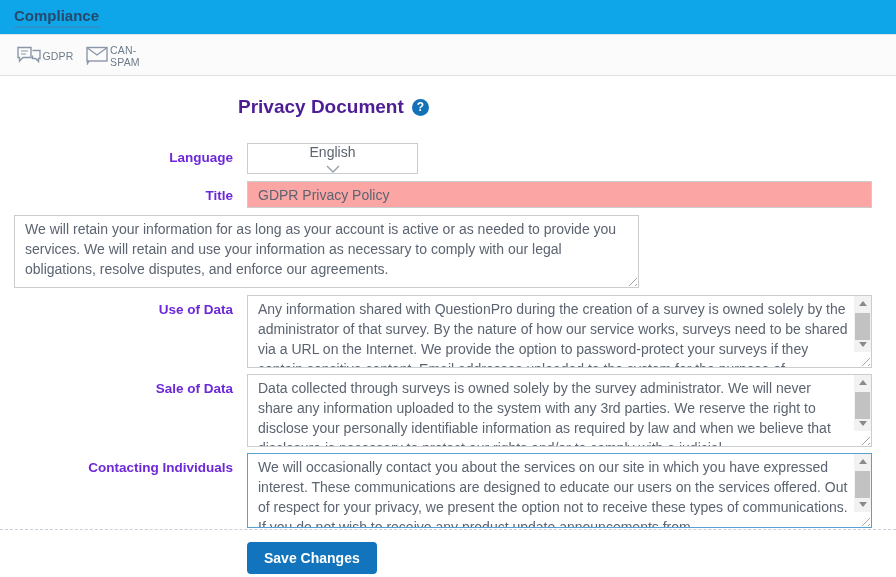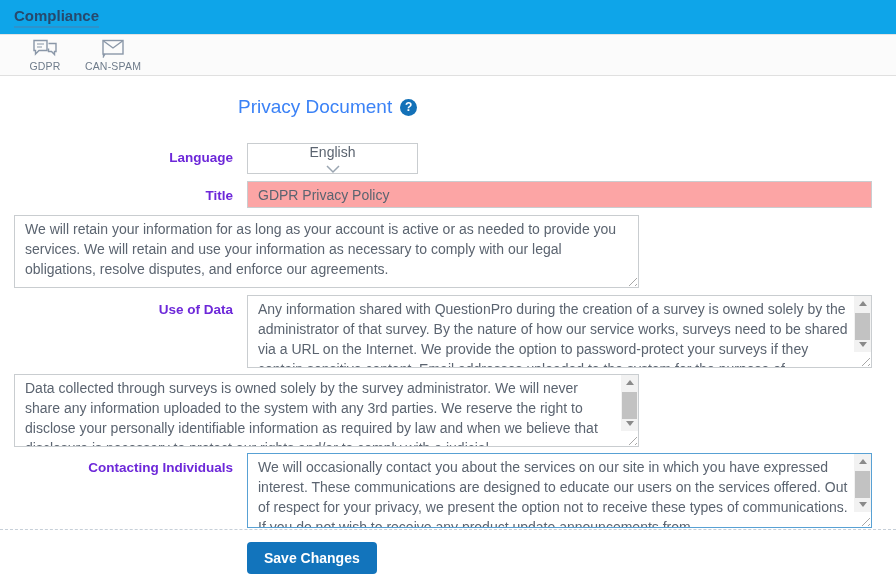--- a/index.html
+++ b/index.html
@@ -7,28 +7,28 @@
     font-family:"Liberation Sans", sans-serif; }
 
   
   .top-nav { padding:7px 14px 6px 14px; background:#0ea5e9; }
   .crumb-link { display:inline-block; font-size:15px; font-weight:700; color:#27496d;
     border-bottom:2px solid #2b93cd; padding-bottom:2px; cursor:pointer; text-decoration:none; }
 
   
   .toolbar { height:42px; border-top:1px solid #e3e3e3; border-bottom:1px solid #e0e0e0;
     background:#fbfbfb; display:flex; align-items:center; padding-left:16px; gap:10px; }
-  .tool-item { width:58px; height:40px; display:flex; flex-direction:column; align-items:center;
+  .tool-item { width:58px; height:40px; display:flex; flex-direction:row; align-items:center;
     justify-content:center; cursor:pointer; }
   .tool-item svg { display:block; }
   .tool-label { font-size:10.5px; color:#6e7b8a; margin-top:2px; letter-spacing:.2px; }
 
   
   .page-heading { margin:20px 0 0 238px; display:flex; align-items:center; gap:8px; }
-  .page-heading h1 { font-size:19px; font-weight:400; color:#3b82f6;text-align:center; }
+  .page-heading h1 { font-size:19px; font-weight:700; color:#4c1d95;text-align:center; }
   .help-circle { width:17px; height:17px; border-radius:50%; background:#1371b8; color:#fff;
     font-size:12px; font-weight:700; display:flex; align-items:center; justify-content:center;
     cursor:pointer; line-height:1; }
 
   
   .form-area { margin-top:25px; }
   .form-row { display:flex; }
   .lbl { width:233px; text-align:right; font-size:13.5px; font-weight:700; color:#6d28d9;
     padding-top:7px; flex:0 0 233px; }
   .field { margin-left:14px; width:625px; }
@@ -168,20 +168,21 @@
           <div class="sb-btn">
               <span class="tri-down"></span>
             </div>
         </div>
         <div class="grip"></div>
       </div>
     </div>
   </div>
 
   <div class="form-row mb6">
+    <div class="lbl">Sale of Data</div>
     <div class="field">
       <div class="fake-ta has-sb" style="height:73px;">
         <textarea class="ta-inner" spellcheck="false" style="">Data collected through surveys is owned solely by the survey administrator. We will never share any information uploaded to the system with any 3rd parties. We reserve the right to disclose your personally identifiable information as required by law and when we believe that disclosure is necessary to protect our rights and/or to comply with a judicial</textarea>
         <div class="sbar">
           <div class="sb-btn">
               <span class="tri-up"></span>
             </div>
           <div class="sb-track">
               <div class="sb-thumb"></div>
             </div>

